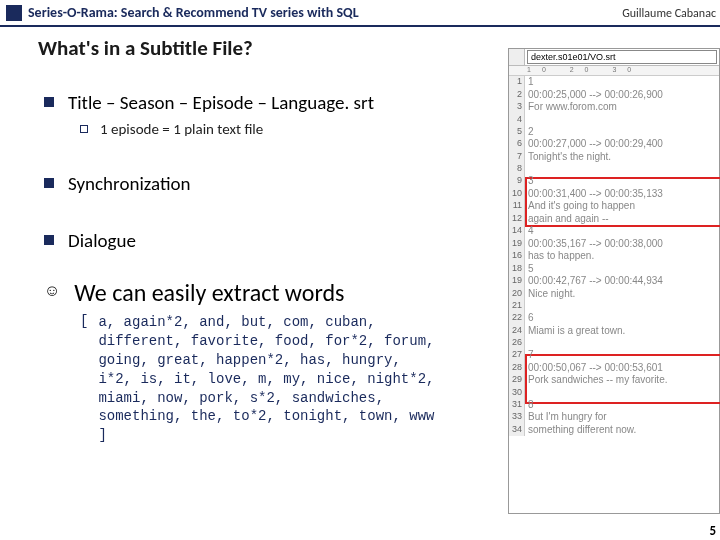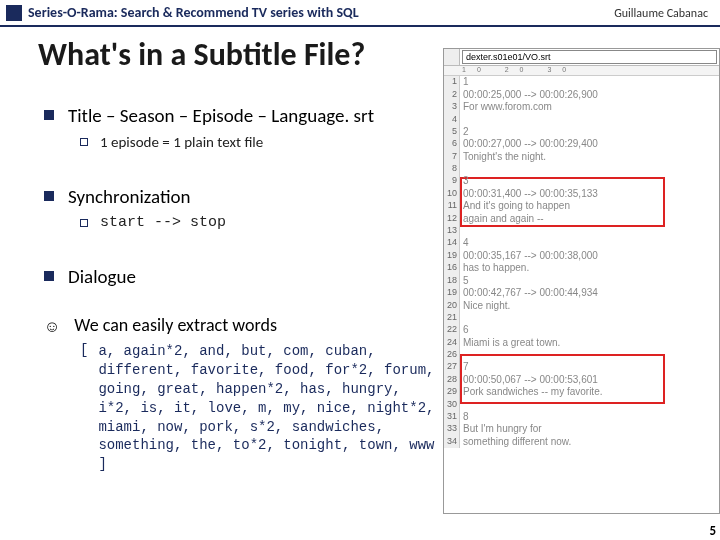--- a/index.html
+++ b/index.html
@@ -4,48 +4,48 @@
 <style>
   * { box-sizing: border-box; margin: 0; padding: 0; }
   body {
     width: 720px; height: 540px;
     font-family: Calibri, Arial, sans-serif;
     background: #fff; color: #000;
     position: relative; overflow: hidden;
   }
   .header {
     display: flex; align-items: center;
-    padding: 4px 8px 4px 6px;
+    padding: 4px 0 4px 6px;
     border-bottom: 2px solid #1a2a5c;
     font-size: 14px;
   }
   .header .sq { width: 16px; height: 16px; background: #1a2a5c; margin-right: 6px; }
   .header .title { font-weight: bold; color: #1a2a5c; flex: 1; }
   .header .author { font-size: 12px; color: #333; margin-right: 4px; }
   .slide-title {
-    font-size: 32px; font-weight: bold; color: #1a1a1a;
+    font-size: 21px; font-weight: bold; color: #1a1a1a;
     padding: 8px 0 8px 38px;
   }
   .content { padding: 6px 0 0 44px; width: 440px; }
   .b1 { display: flex; align-items: flex-start; margin-top: 16px; }
   .b1 .blt { width: 10px; height: 10px; background: #1a2a5c; margin-top: 6px; margin-right: 14px; flex-shrink: 0; }
   .b1 .txt { font-size: 19px; color: #000; }
   .b2 { display: flex; align-items: flex-start; margin-top: 6px; margin-left: 36px; }
   .b2 .blt { width: 8px; height: 8px; border: 1px solid #1a2a5c; margin-top: 5px; margin-right: 12px; flex-shrink: 0; }
   .b2 .txt { font-size: 15px; color: #222; }
   .mono { font-family: "Courier New", monospace; }
   .smile-row { display: flex; align-items: flex-start; margin-top: 26px; }
   .smile-row .face { font-size: 16px; margin-top: 3px; margin-right: 14px; color: #000; }
-  .smile-row .txt { font-size: 18px; }
+  .smile-row .txt { font-size: 24px; }
   .words-row { display: flex; align-items: flex-start; margin-top: 6px; margin-left: 36px; }
   .words-row .br { font-family: "Courier New", monospace; font-size: 14px; margin-right: 10px; color: #1a2a5c; }
   .words-row .list { font-family: "Courier New", monospace; font-size: 14px; color: #1a2a5c; line-height: 1.35; max-width: 340px; }
   .right-panel {
     position: absolute; top: 48px; right: 0px;
-    width: 277px; height: 466px;
+    width: 212px; height: 466px;
     border: 1px solid #999; background: #fff;
     font-family: Arial, sans-serif;
   }
   .rp-head { display: flex; font-size: 9px; border-bottom: 1px solid #bbb; }
   .rp-head .gutter { width: 16px; background: #eee; border-right: 1px solid #bbb; text-align: center; padding: 2px 0; }
   .rp-head .fname { flex: 1; border: 1px solid #888; margin: 1px 2px; padding: 1px 3px; background: #fff; }
   .rp-ruler { height: 10px; background: #f4f4f4; border-bottom: 1px solid #ccc; font-size: 7px; color: #777; padding-left: 18px; letter-spacing: 11px; }
   .rp-body { position: relative; font-size: 10px; line-height: 1.25; }
   .rp-line { display: flex; }
   .rp-line .ln { width: 16px; background: #eee; border-right: 1px solid #ccc; text-align: right; padding-right: 2px; color: #666; font-size: 9px; }
@@ -73,24 +73,20 @@
   </div>
   <div class="b2">
     <div class="blt"></div>
     <div class="txt">1 episode = 1 plain text file</div>
   </div>
 
   <div class="b1" style="margin-top:34px">
     <div class="blt"></div>
     <div class="txt">Synchronization</div>
   </div>
-  <div class="b2">
-    <div class="blt"></div>
-    <div class="txt mono">start --&gt; stop</div>
-  </div>
 
   <div class="b1" style="margin-top:34px">
     <div class="blt"></div>
     <div class="txt">Dialogue</div>
   </div>
 
   <div class="smile-row">
     <div class="face">☺</div>
     <div class="txt">We can easily extract words</div>
   </div>
@@ -151,24 +147,20 @@
         <div class="tx">00:00:31,400 --&gt; 00:00:35,133</div>
       </div>
       <div class="rp-line">
         <div class="ln">11</div>
         <div class="tx">And it's going to happen</div>
       </div>
       <div class="rp-line">
         <div class="ln">12</div>
         <div class="tx">again and again --</div>
       </div>
-      <div class="rp-line blank">
-        <div class="ln">13</div>
-        <div class="tx"></div>
-      </div>
       <div class="rp-line">
         <div class="ln">14</div>
         <div class="tx">4</div>
       </div>
       <div class="rp-line">
         <div class="ln">19</div>
         <div class="tx">00:00:35,167 --&gt; 00:00:38,000</div>
       </div>
       <div class="rp-line">
         <div class="ln">16</div>

